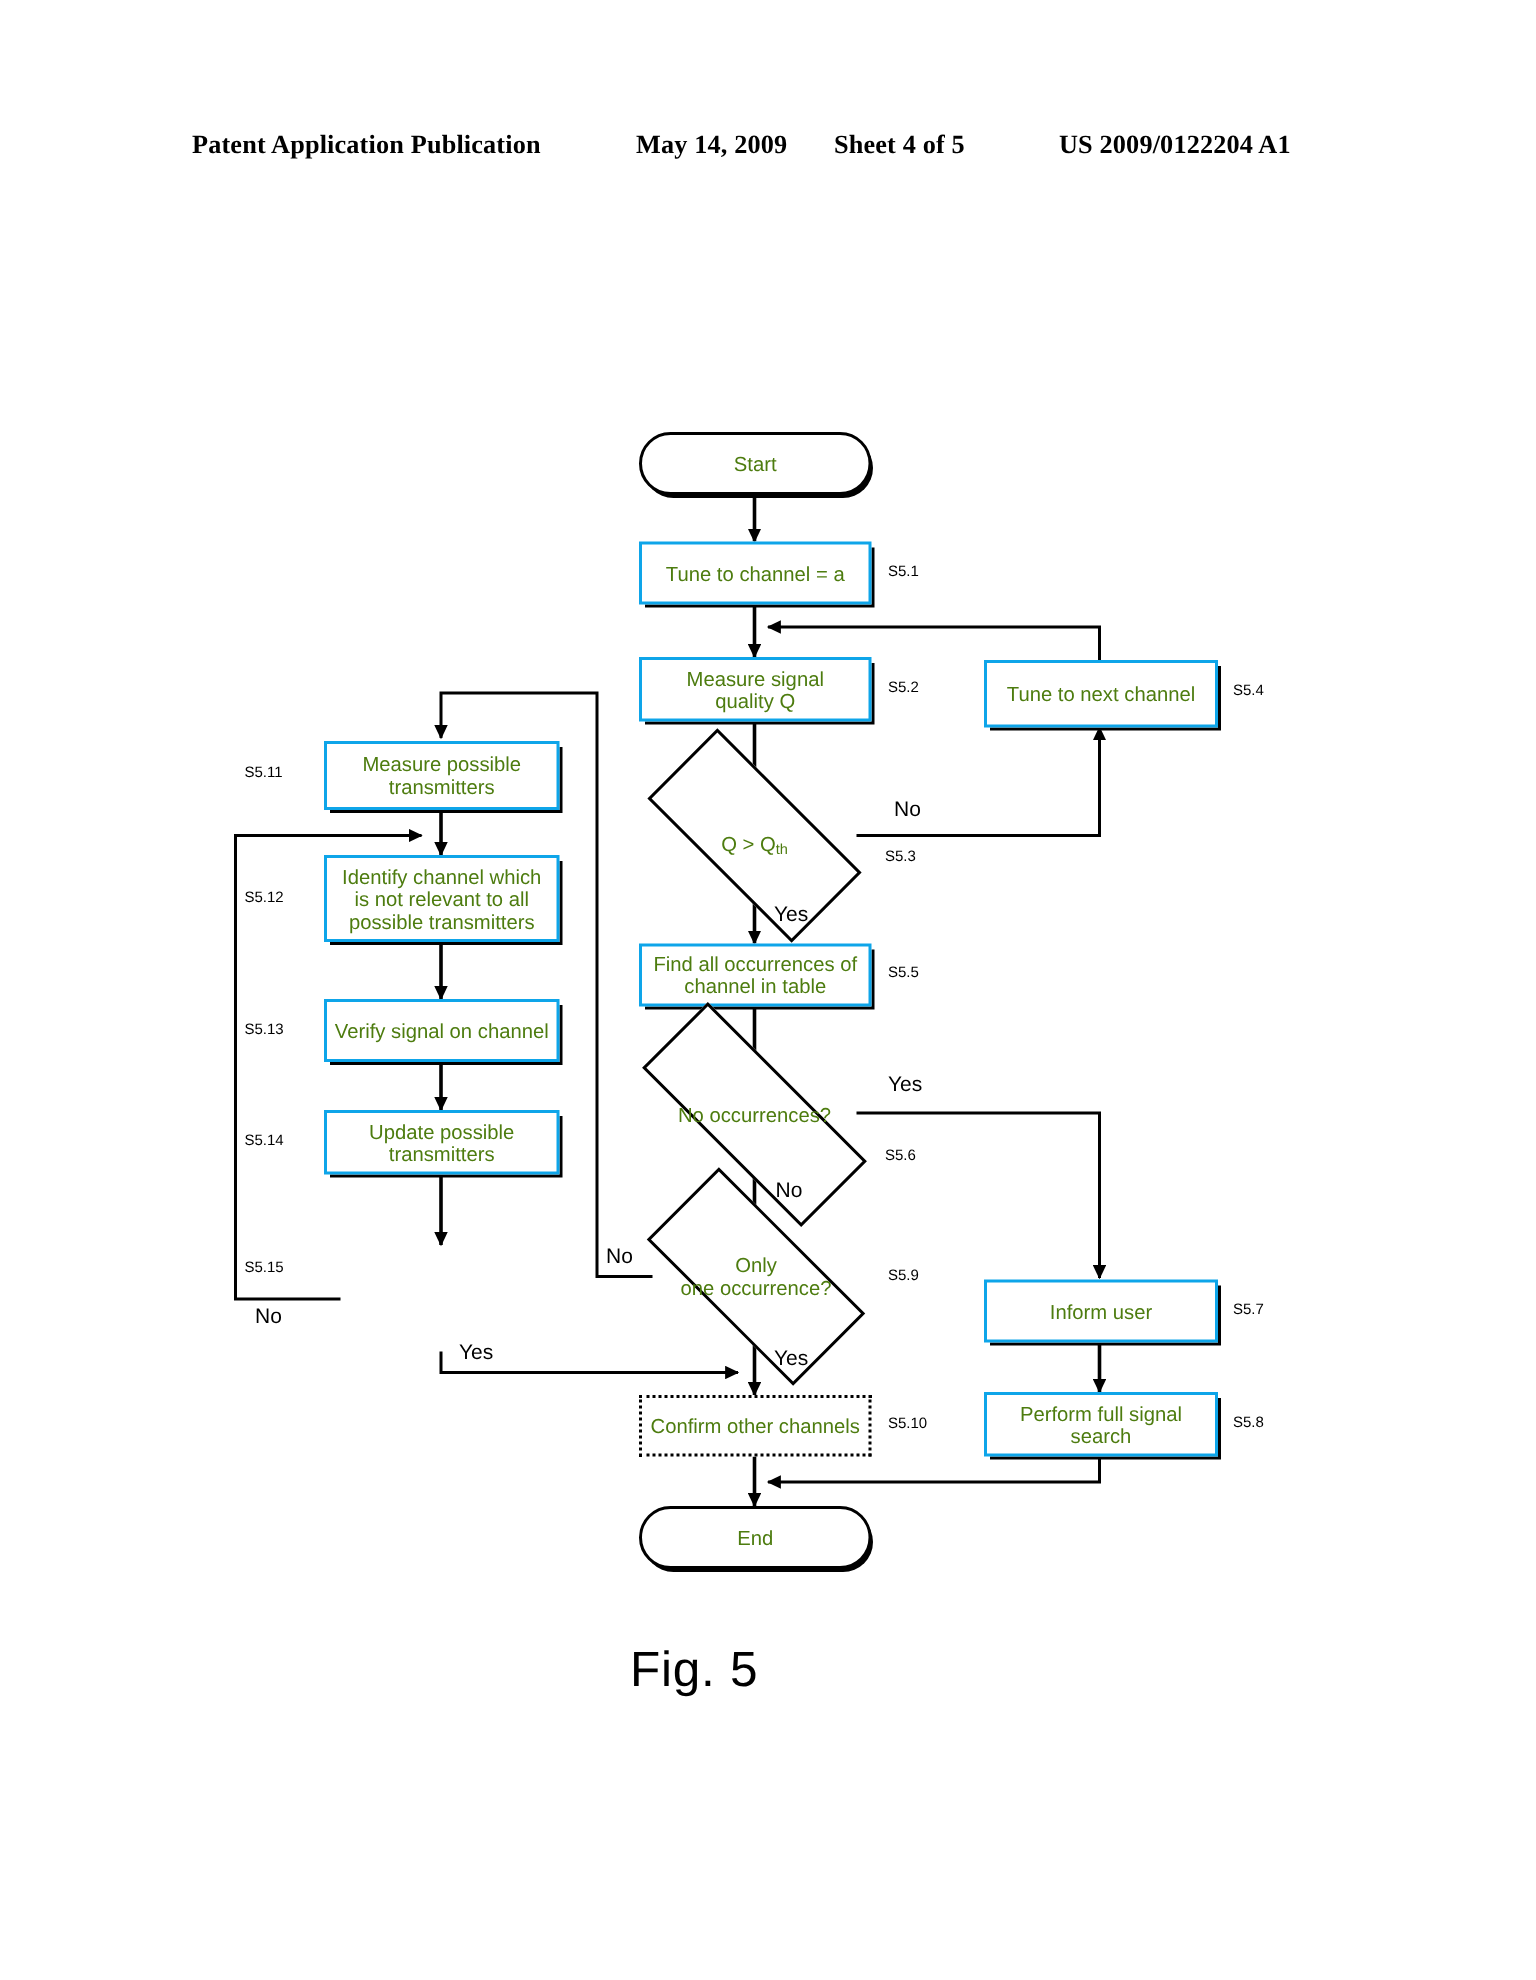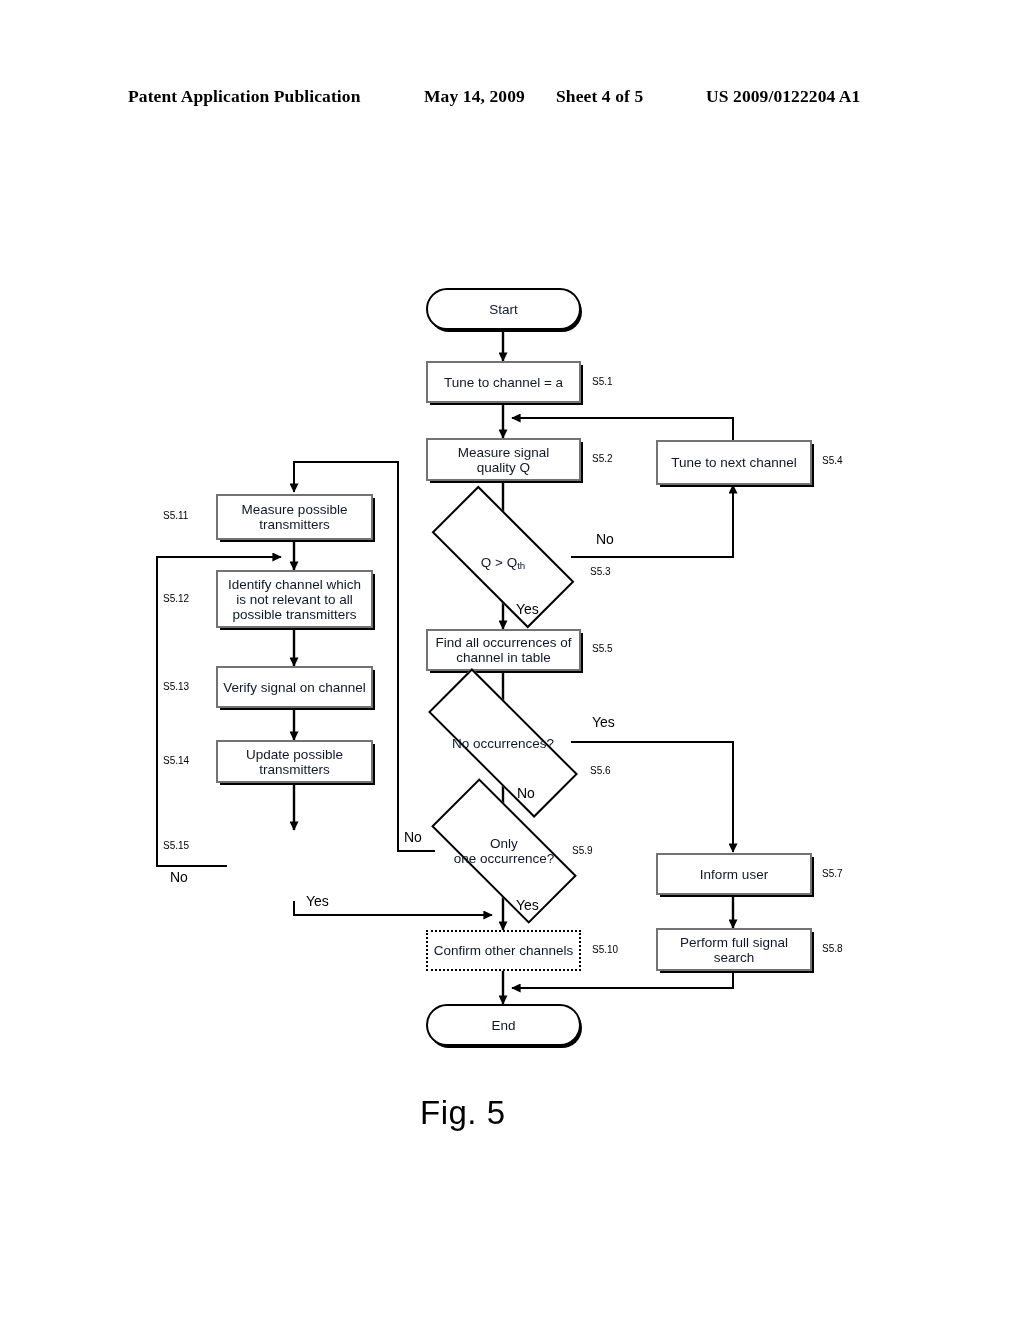--- a/index.html
+++ b/index.html
@@ -54,28 +54,28 @@
   .node {
     position: absolute;
     box-sizing: border-box;
     display: flex;
     align-items: center;
     justify-content: center;
     text-align: center;
     font-family: "Liberation Sans", sans-serif;
     font-size: 13.5px;
     line-height: 15px;
-    color: #0f172a;
+    color: #4d7c0f;
     background: #ffffff;
     z-index: 3;
   }
 
   
   .proc {
-    border: 2px solid #737373;
+    border: 2px solid #0ea5e9;
     box-shadow: 3px 3px 0 -1px #000;
   }
   .proc.dotted {
     border: 2px dotted #000;
     box-shadow: none;
   }
 
   
   .term {
     border: 2.5px solid #000;
@@ -261,21 +261,21 @@
     <span>Perform full signal
 search</span>
   </div>
   <div class="step-tag" style="left:822px; top:941px;">S5.8</div>
 
   <div class="node decision" style="left:435px; top:817px; width:138px; height:68px;">
     <div class="dia"></div>
     <div class="dlabel" style="white-space:pre-line;">Only
 one occurrence?</div>
   </div>
-  <div class="step-tag" style="left:572px; top:843px;">S5.9</div>
+  <div class="step-tag" style="left:592px; top:843px;">S5.9</div>
   <div class="edge-label" style="left:404px; top:829px;">No</div>
   <div class="edge-label" style="left:516px; top:897px;">Yes</div>
 
   <div class="node proc dotted" style="left:426px; top:930px; width:155px; height:41px;">
     <span>Confirm other channels</span>
   </div>
   <div class="step-tag" style="left:592px; top:942px;">S5.10</div>
 
   <div class="node term" style="left:426px; top:1004px; width:155px; height:42px;">
     <span>End</span>

